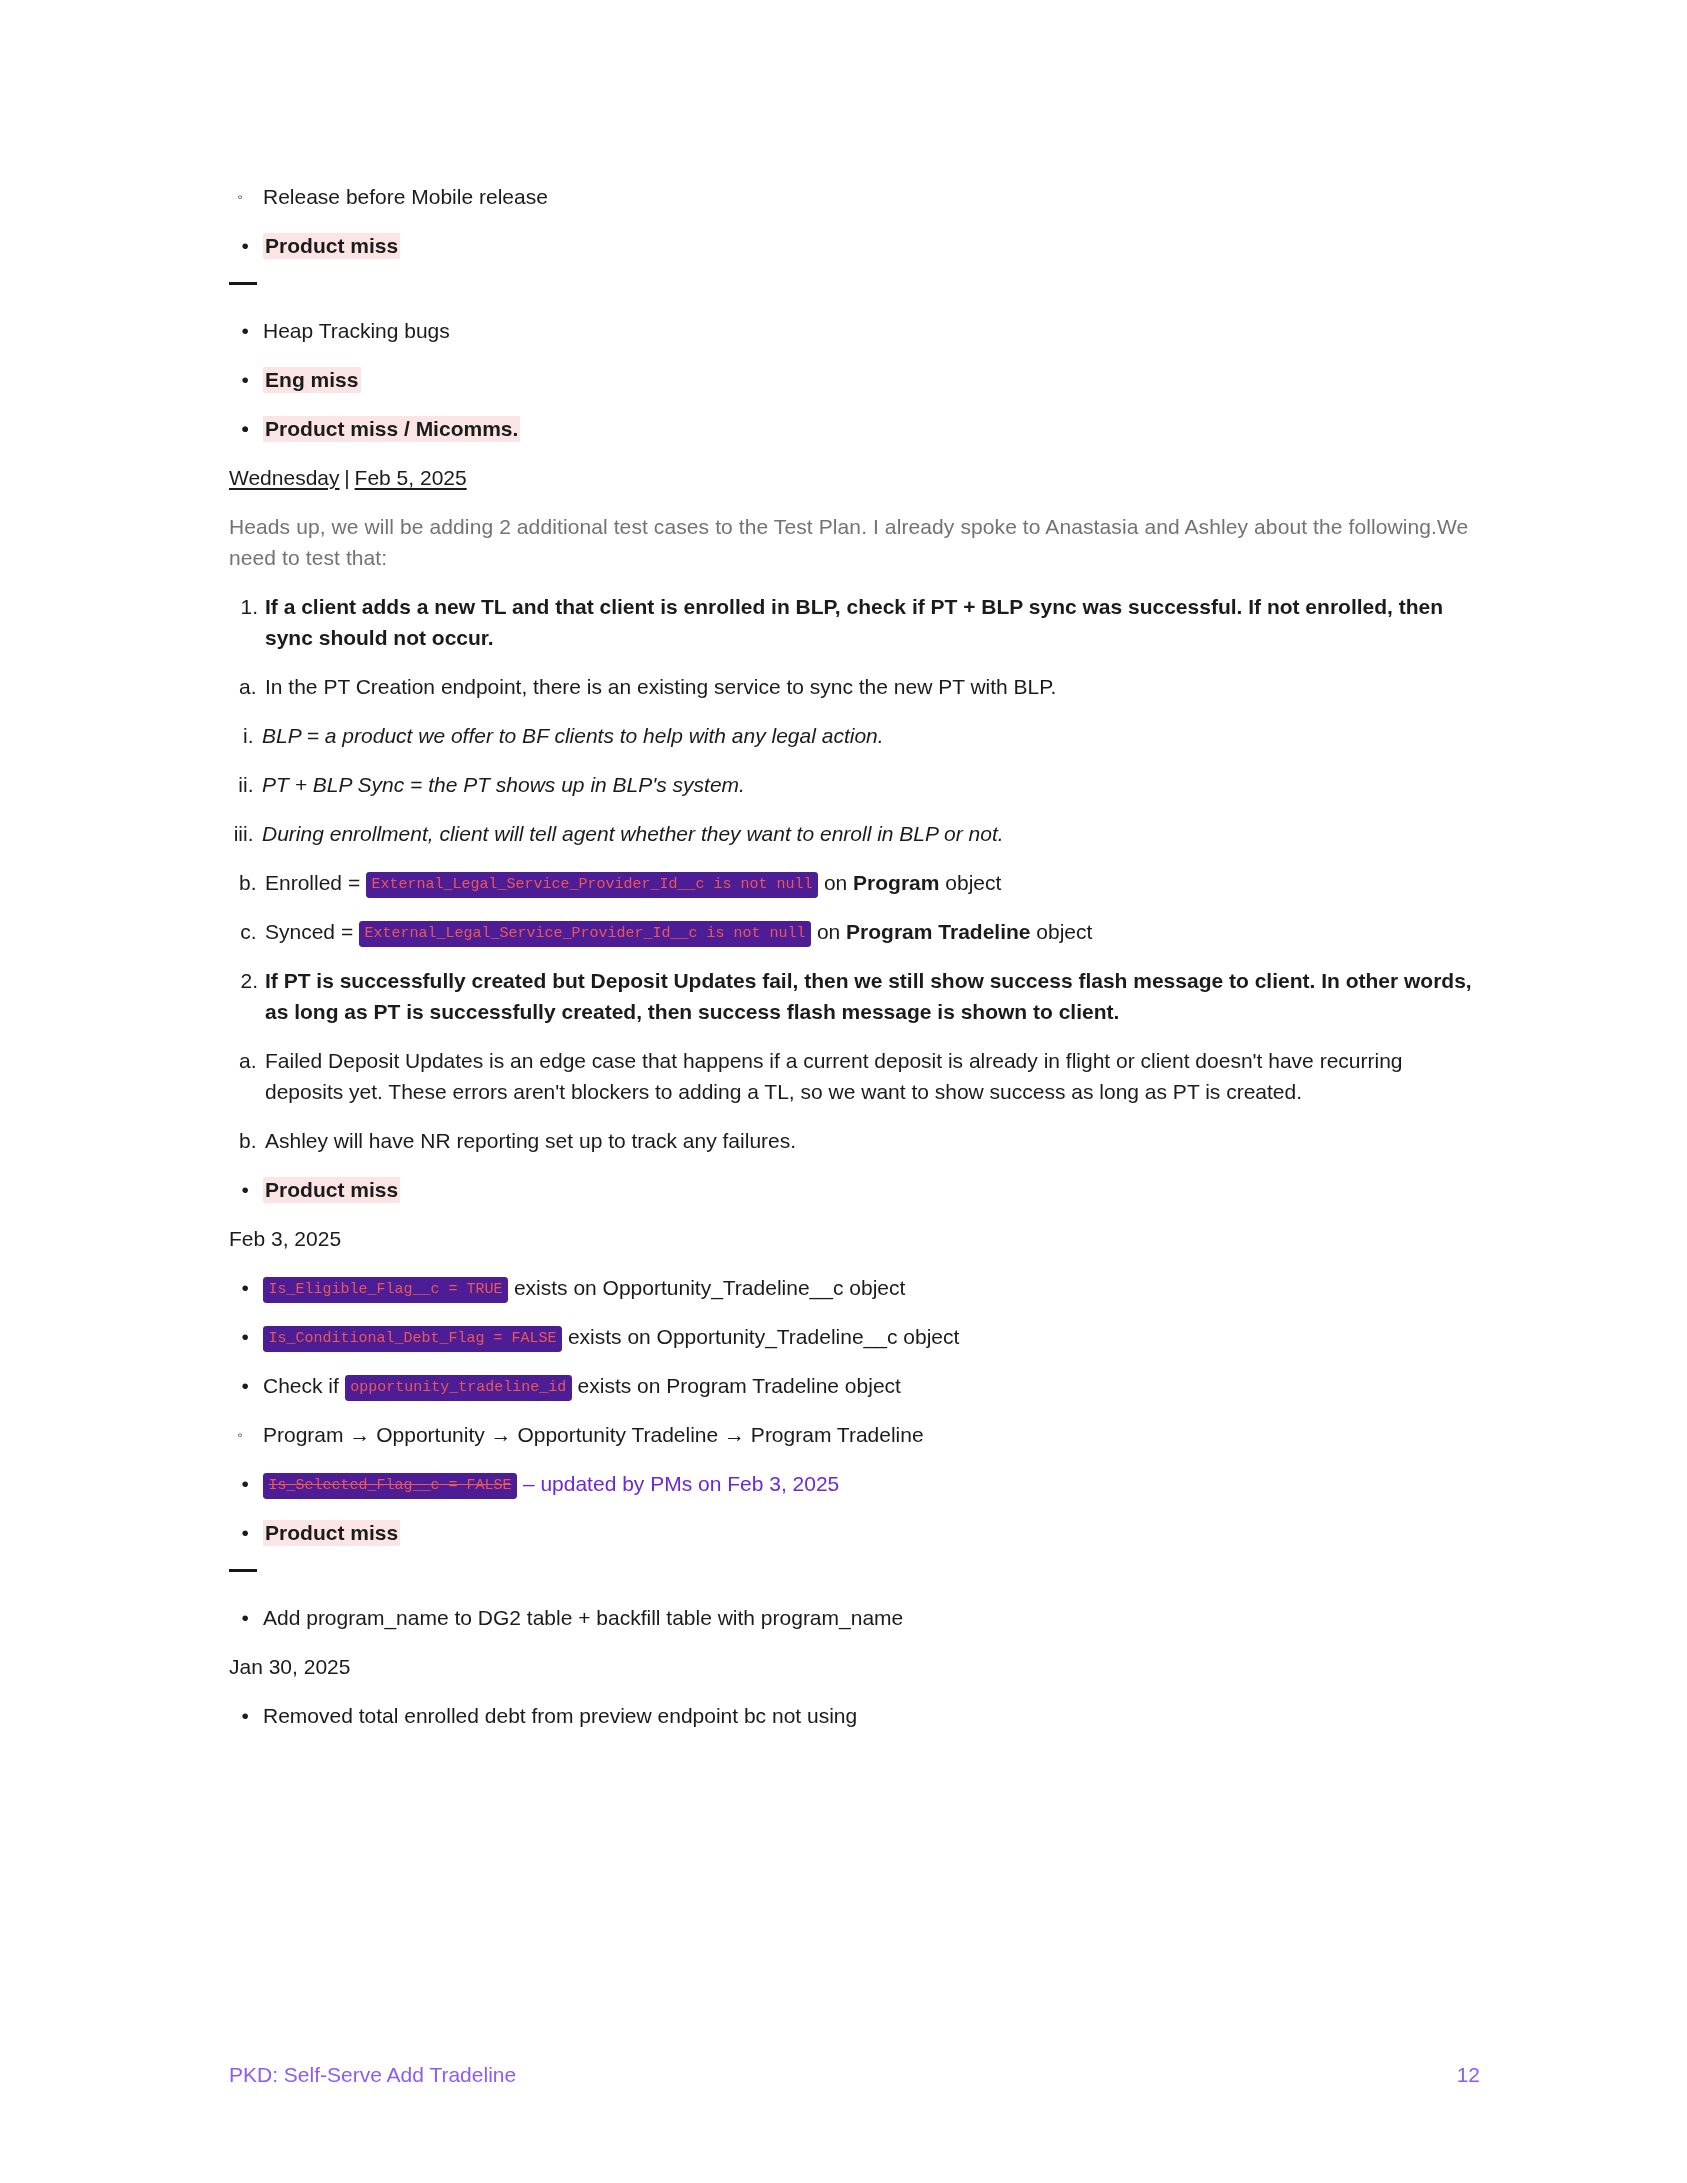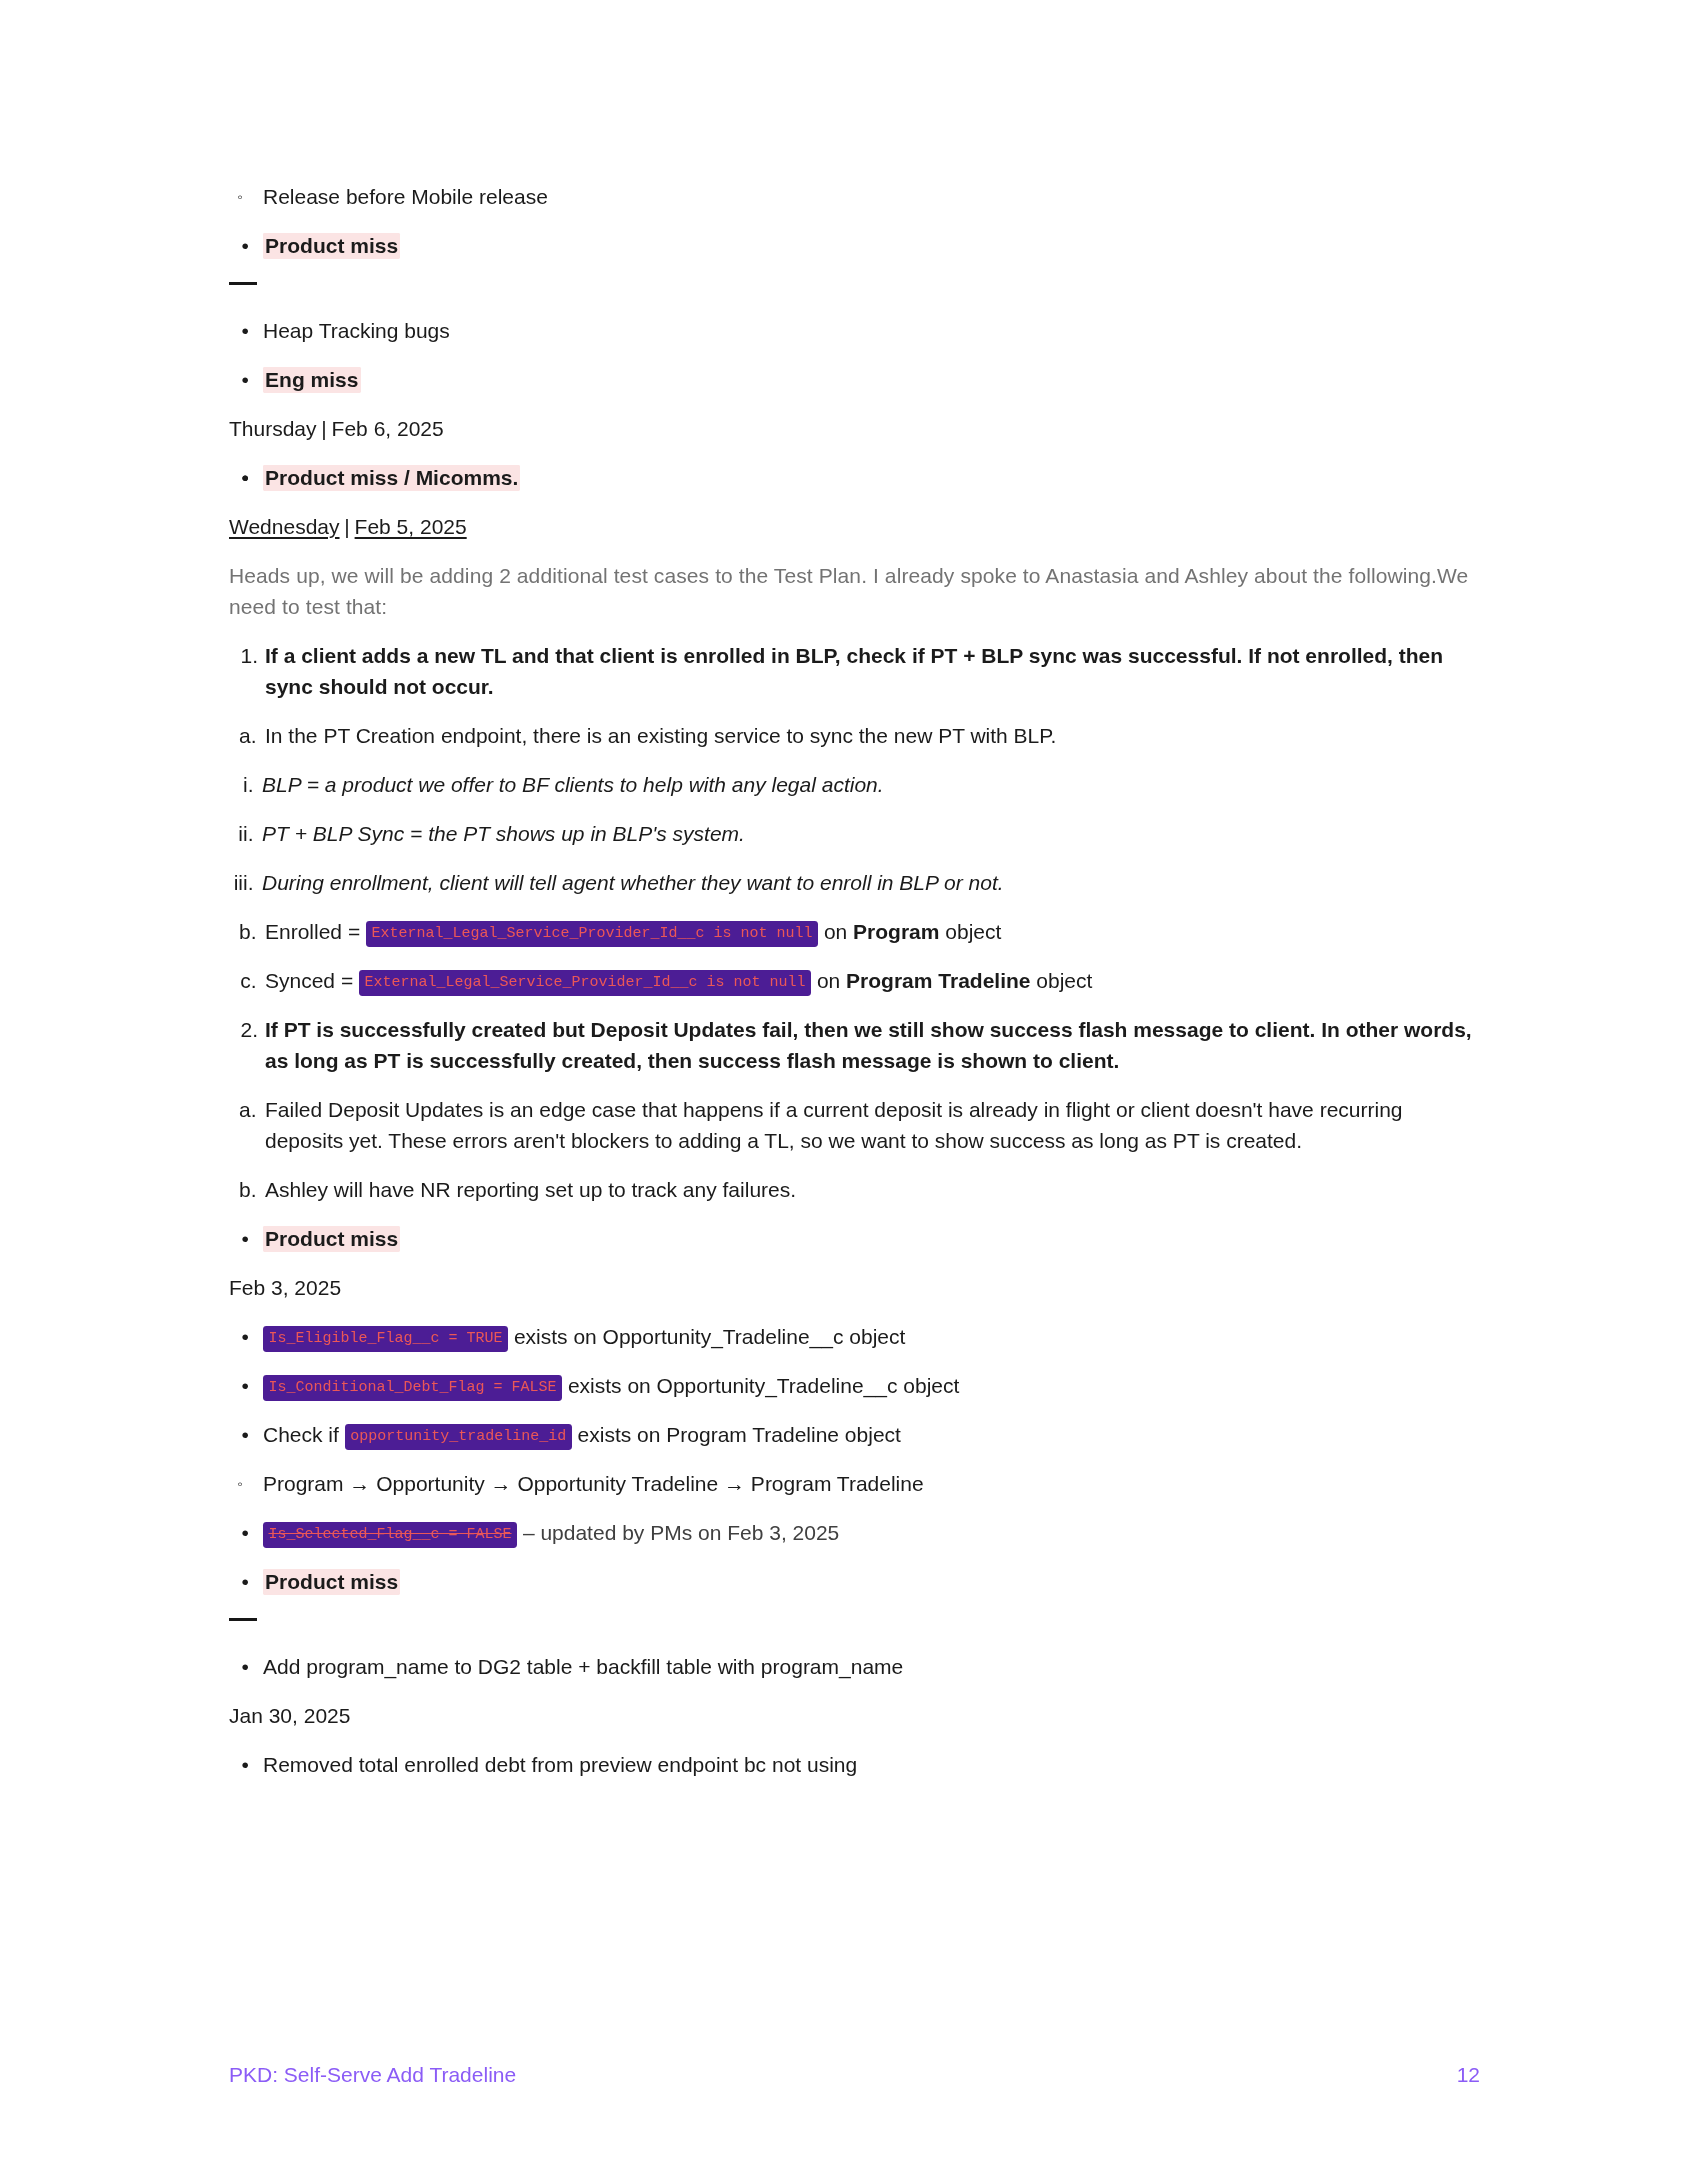--- a/index.html
+++ b/index.html
@@ -135,21 +135,21 @@
     line-height: 1;
     color: #eb5757;
     background: #4c1d95;
     border-radius: 3.4px;
     padding: 4.1px 5.5px 4.8px 5.5px;
     white-space: nowrap;
     vertical-align: 2.1px;
   }
   code.chip.strike { text-decoration: line-through; }
 
-  .muted { color: #404040; }
+  .muted { color: #6d28d9; }
 
   
   .footer {
     position: absolute;
     left: 229px;
     right: 207px;
     bottom: 96px;
     display: flex;
     justify-content: space-between;
     align-items: baseline;
@@ -182,23 +182,20 @@
     <li class="item lvl1">
       <span class="mk">•</span>
       <span>Heap Tracking bugs</span>
     </li>
     <li class="item lvl1">
       <span class="mk">•</span>
       <span class="hl">Eng miss</span>
     </li>
   </ul>
 
-  <p class="date-head">
-    <span>Thursday</span><span class="pipe">|</span><span>Feb 6, 2025</span>
-  </p>
 
   <ul class="bul">
     <li class="item lvl1">
       <span class="mk">•</span>
     </li>
     <li class="item lvl1">
       <span class="mk">•</span>
       <span class="hl">Product miss / Micomms.</span>
     </li>
   </ul>

